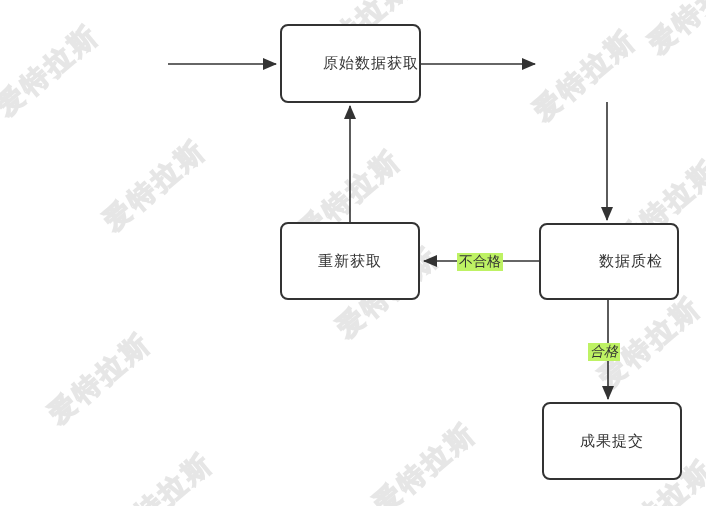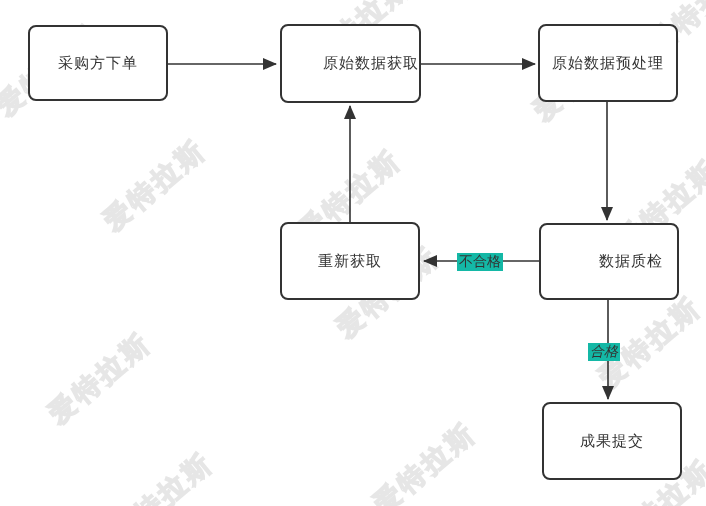--- a/index.html
+++ b/index.html
@@ -57,21 +57,21 @@
     justify-content: center;
     font-size: 15px;
     color: #333333;
     letter-spacing: 1px;
   }
   
   .edge-label {
     position: absolute;
     z-index: 2;
     transform: translate(-50%, -50%);
-    background: #14b8a6;
+    background: #bef264;
     padding: 0 2px;
     font-size: 14px;
     color: #333333;
     white-space: nowrap;
   }
   
   .n-order      { left: 28px;  top: 25px;  width: 140px; height: 76px; }
   .n-acquire    { left: 280px; top: 24px;  width: 141px; height: 79px; justify-content: flex-end; }
   .n-preprocess { left: 538px; top: 24px;  width: 140px; height: 78px; }
   .n-reacquire  { left: 280px; top: 222px; width: 140px; height: 78px; }
@@ -108,28 +108,22 @@
       </marker>
     </defs>
     <line class="edge-line" x1="168" y1="64" x2="276" y2="64" marker-end="url(#arrowhead)"></line>
     <line class="edge-line" x1="421" y1="64" x2="535" y2="64" marker-end="url(#arrowhead)"></line>
     <line class="edge-line" x1="607" y1="102" x2="607" y2="220" marker-end="url(#arrowhead)"></line>
     <line class="edge-line" x1="539" y1="261" x2="424" y2="261" marker-end="url(#arrowhead)"></line>
     <line class="edge-line" x1="350" y1="222" x2="350" y2="106" marker-end="url(#arrowhead)"></line>
     <line class="edge-line" x1="608" y1="300" x2="608" y2="399" marker-end="url(#arrowhead)"></line>
   </svg>
 
-  <div class="node n-order">
-    <span>采购方下单</span>
-  </div>
   <div class="node n-acquire">
     <span>原始数据获取</span>
-  </div>
-  <div class="node n-preprocess">
-    <span>原始数据预处理</span>
   </div>
   <div class="node n-reacquire">
     <span>重新获取</span>
   </div>
   <div class="node n-qc">
     <span>数据质检</span>
   </div>
   <div class="node n-submit">
     <span>成果提交</span>
   </div>

